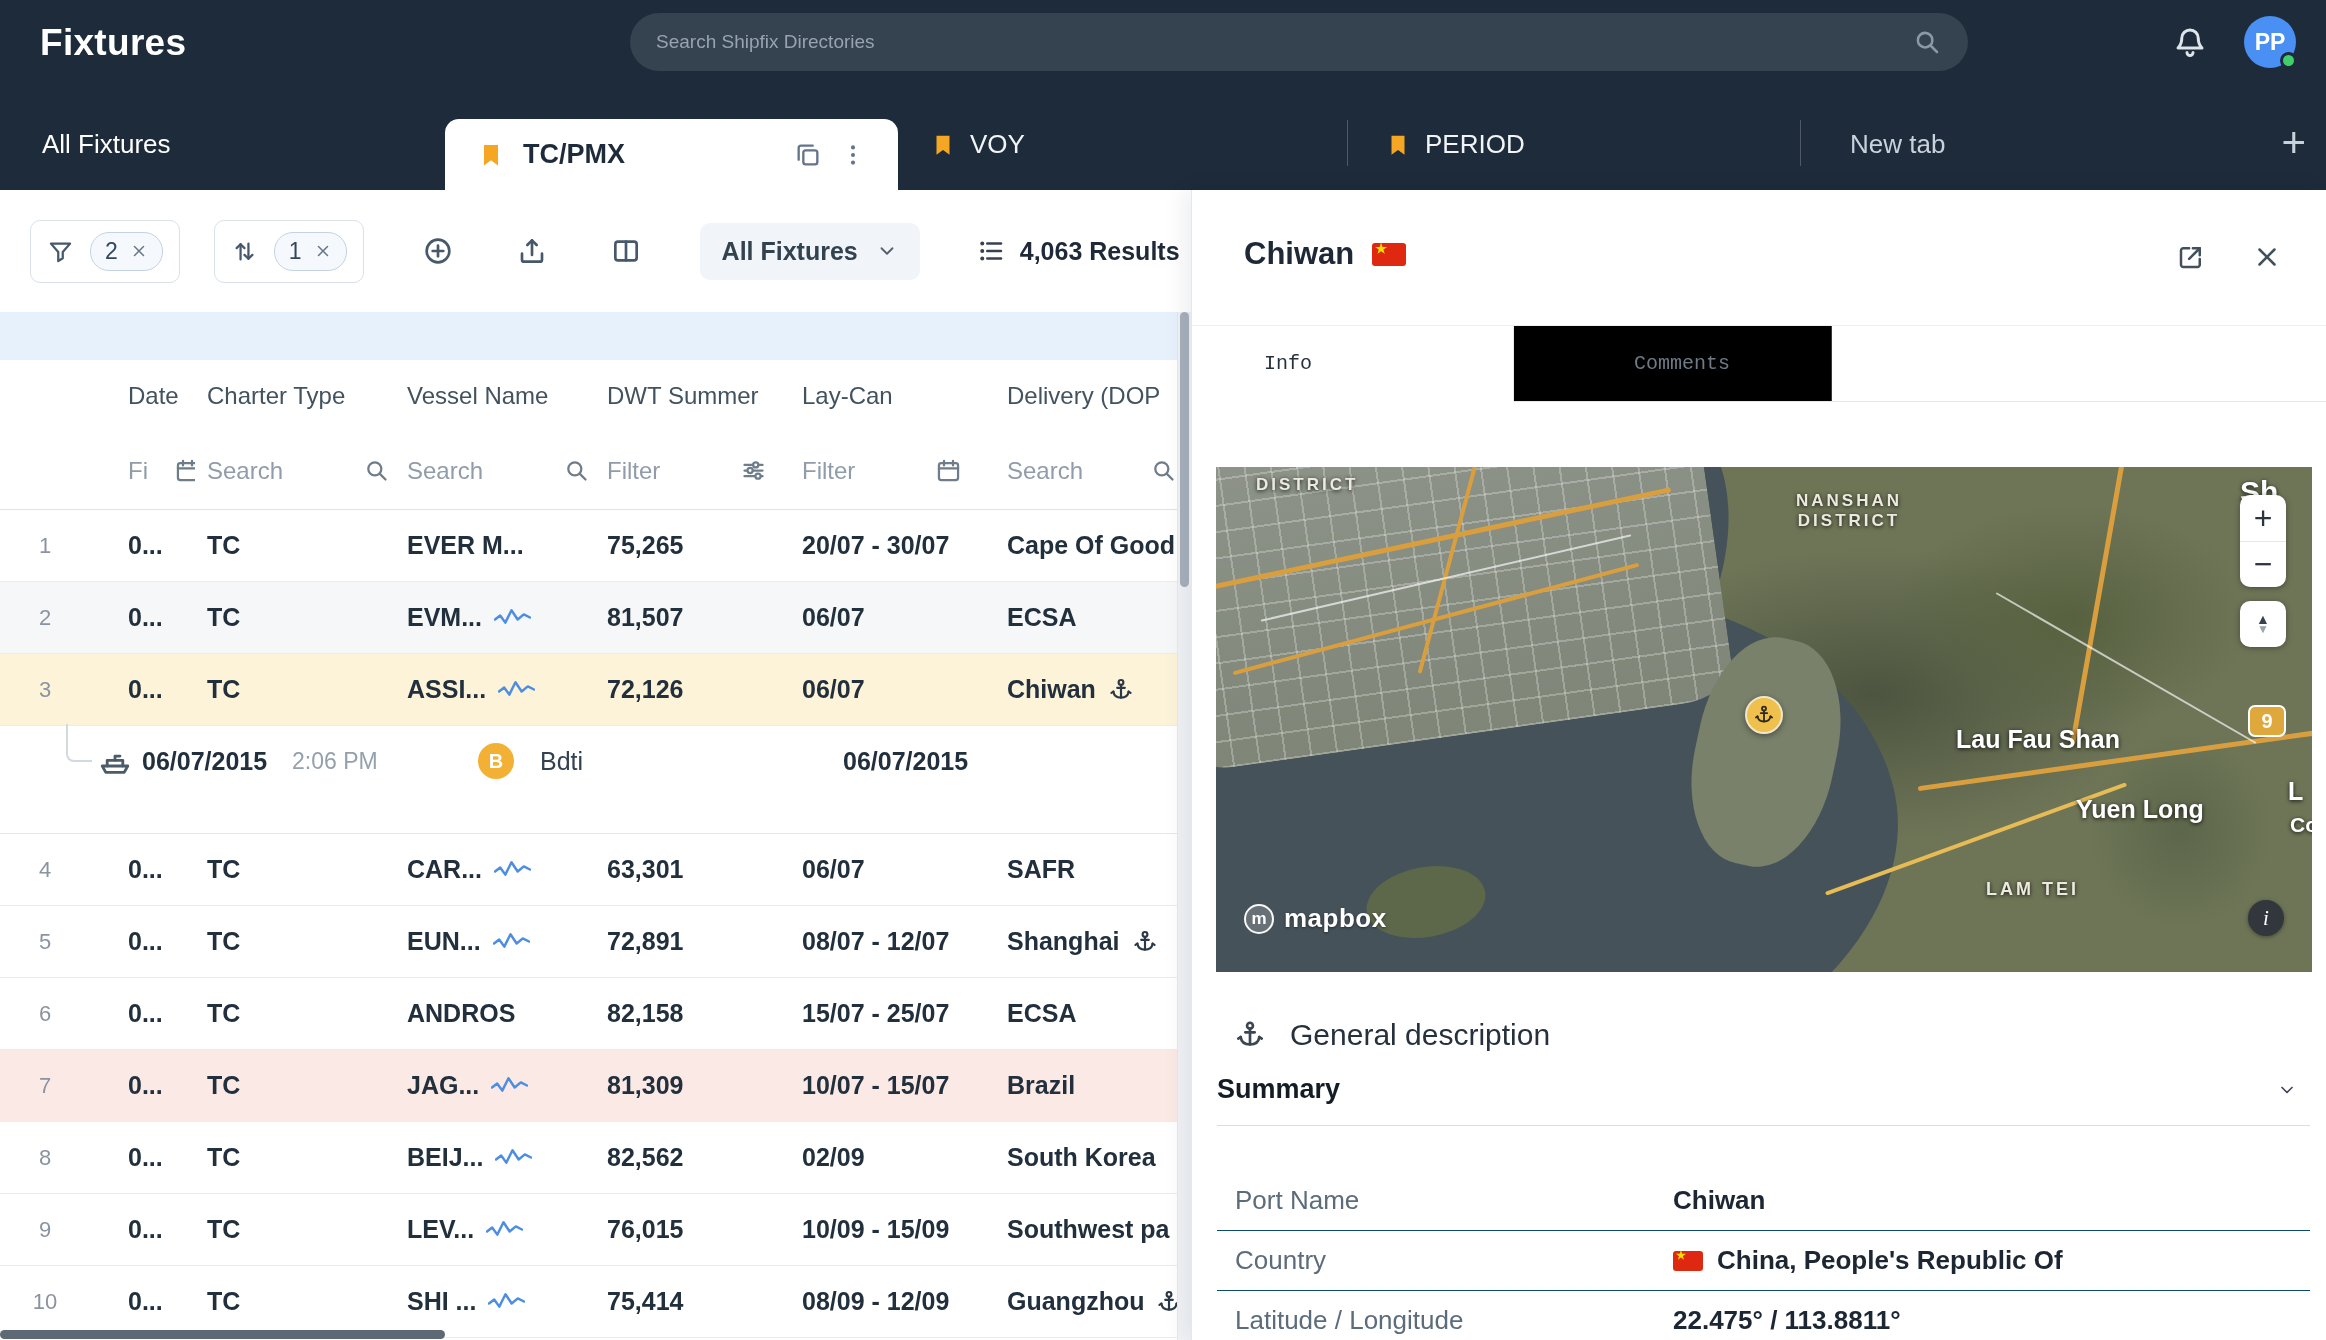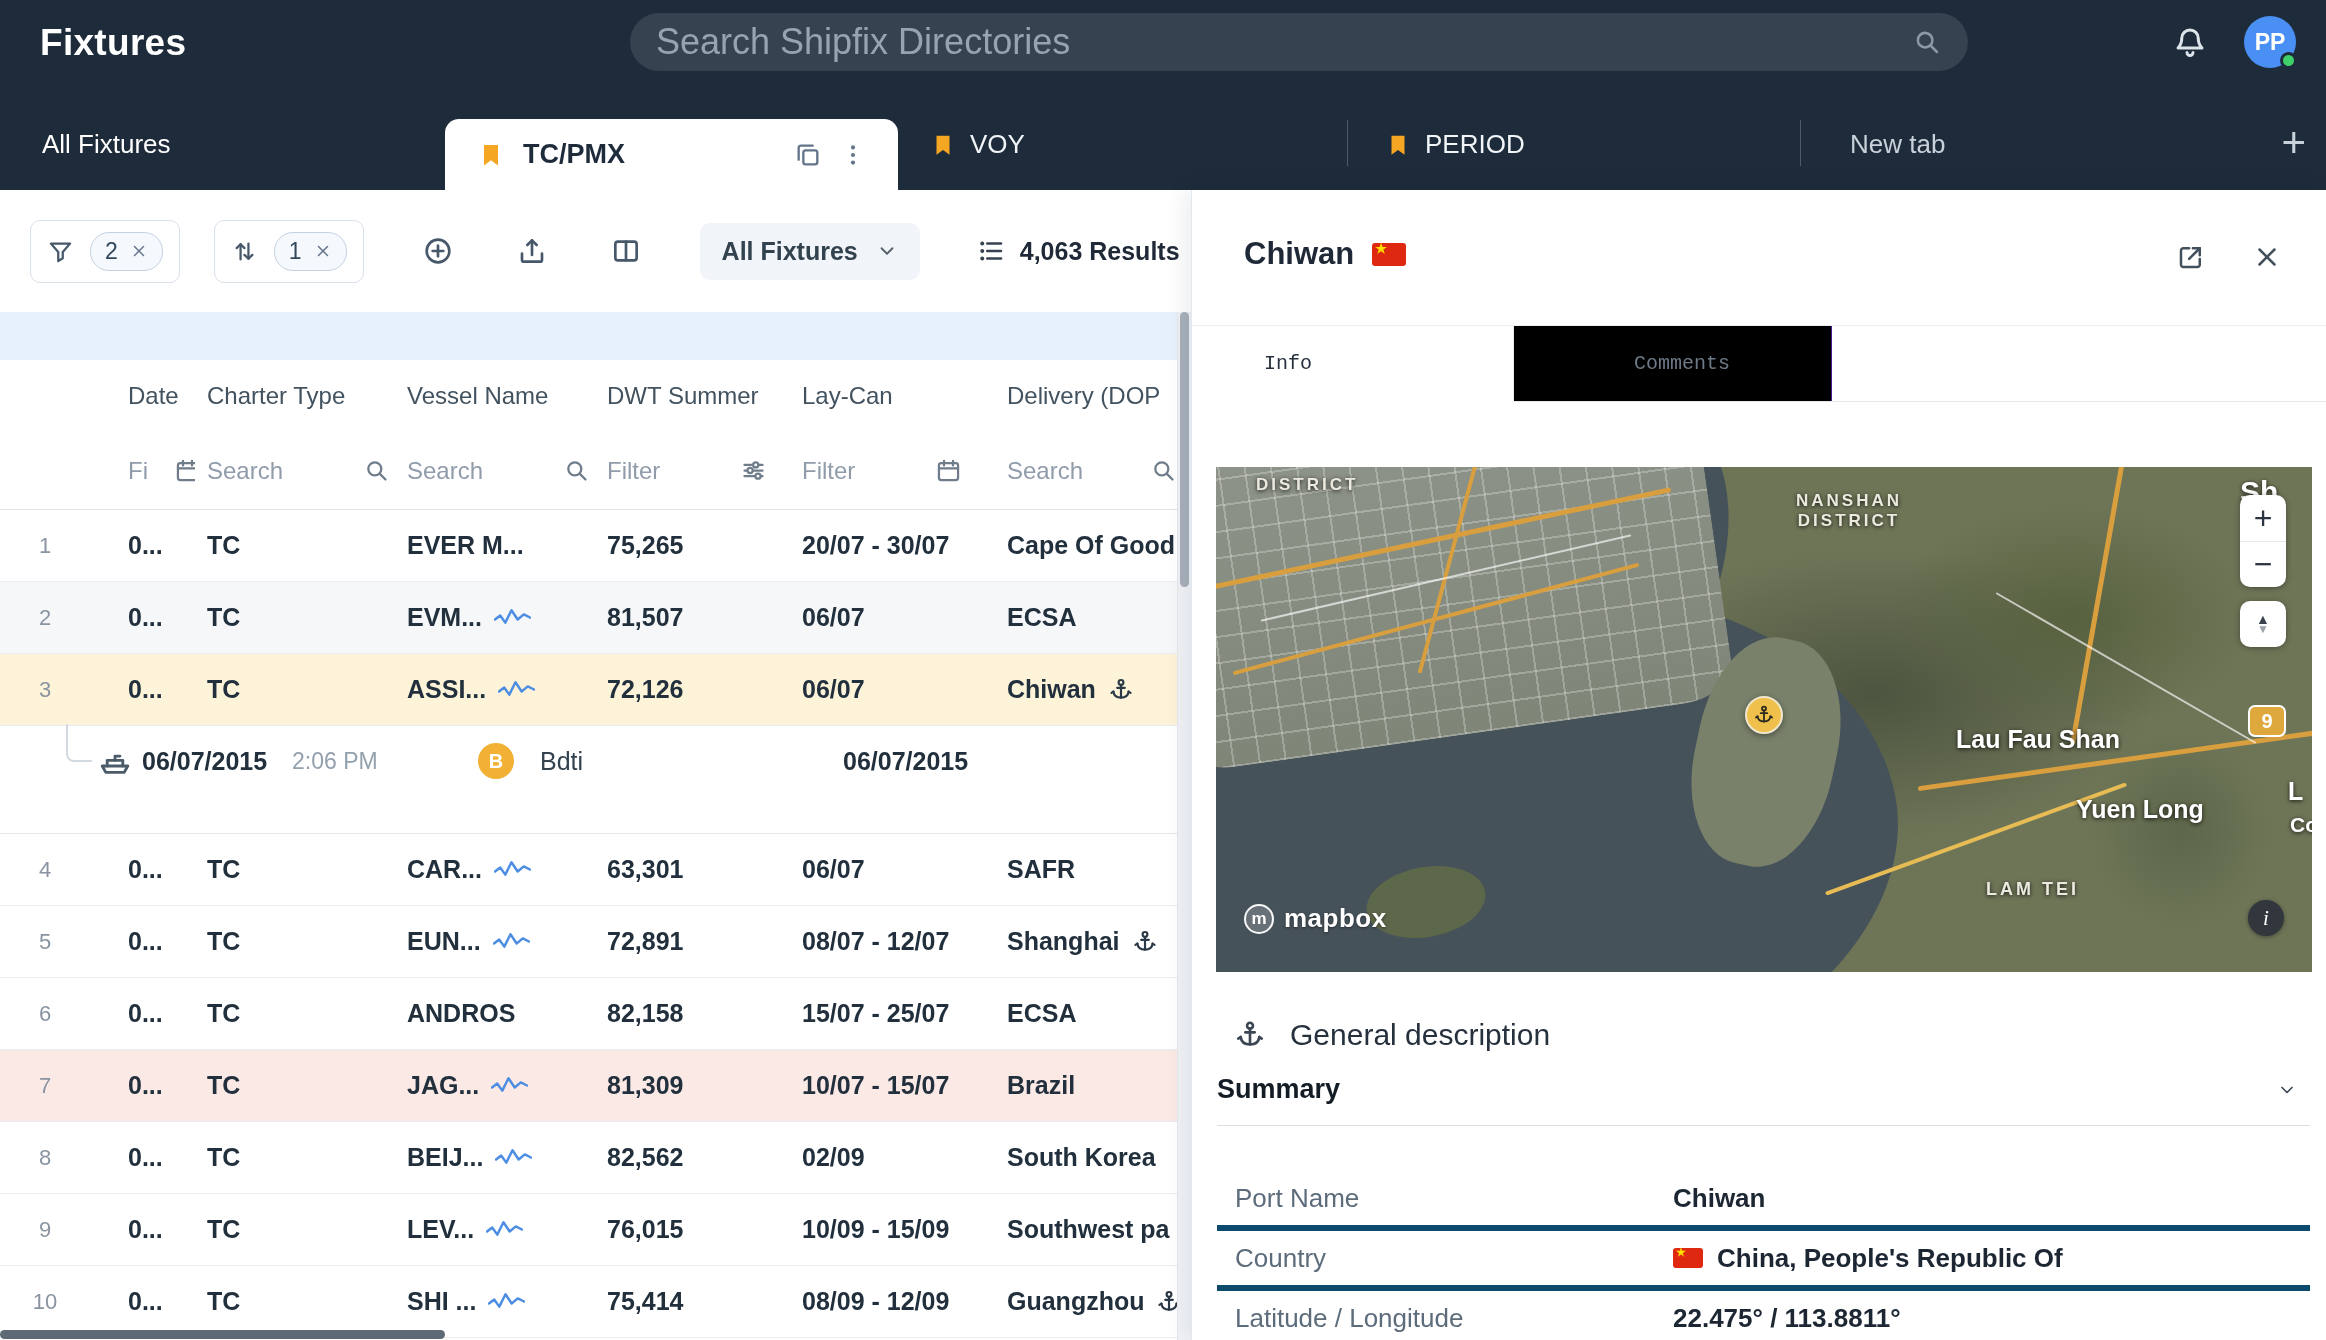--- a/index.html
+++ b/index.html
@@ -5,21 +5,21 @@
   * { margin:0; padding:0; box-sizing:border-box; }
   body { background:#e8eaed; font-family:"Liberation Sans", sans-serif; }
   .screen { position:relative; width:2326px; height:1340px; background:#fff; overflow:hidden; }
 
   svg.ic { fill:none; stroke:currentColor; stroke-width:2; stroke-linecap:round; stroke-linejoin:round; display:block; }
 
   
   .topbar { position:relative; height:84px; background:#1d2b3a; }
   .brand { position:absolute; left:40px; top:22px; font-size:37px; font-weight:700; color:#fff; letter-spacing:.3px; }
   .gsearch { position:absolute; left:630px; top:13px; width:1338px; height:58px; background:#35424f; border-radius:29px; display:flex; align-items:center; padding:0 26px; }
-  .gsearch input { flex:1; background:transparent; border:none; outline:none; color:#d4dbe2; font-size:36px; font-family:inherit; }
+  .gsearch input { flex:1; background:transparent; border:none; outline:none; color:#d4dbe2; font-size:19px; font-family:inherit; }
   .gsearch input::placeholder { color:#97a3b1; }
   .gsearch .sicon { color:#8b98a6; width:30px; height:30px; }
   .bell { position:absolute; right:118px; top:24px; color:#dde4ea; width:36px; height:36px; cursor:pointer; }
   .avatar { position:absolute; right:30px; top:16px; width:52px; height:52px; border-radius:50%; background:#4a90f4; color:#fff; font-size:23px; font-weight:700; display:flex; align-items:center; justify-content:center; }
   .avatar .dot { position:absolute; right:-1px; bottom:-1px; width:17px; height:17px; border-radius:50%; background:#3fd06a; border:3px solid #1d2b3a; }
 
   
   .tabbar { position:relative; height:106px; background:#1d2b3a; }
   .tab-allfix { position:absolute; left:42px; bottom:30px; color:#fff; font-size:26px; cursor:pointer; }
   .tab-active { position:absolute; left:445px; bottom:0; width:453px; height:71px; background:#fff; border-radius:14px 14px 0 0; display:flex; align-items:center; padding:0 32px; gap:18px; }
@@ -147,21 +147,21 @@
   .minfo { position:absolute; right:28px; bottom:36px; width:36px; height:36px; border-radius:50%; background:#32373d; color:#fff; display:flex; align-items:center; justify-content:center; font-size:21px; font-style:italic; font-family:"Liberation Serif", serif; cursor:pointer; box-shadow:0 1px 4px rgba(0,0,0,.4); }
 
   
   .gdesc { position:absolute; left:42px; top:828px; display:flex; align-items:center; gap:24px; font-size:30px; font-weight:500; color:#26313d; }
   .gdesc .gi { width:32px; height:32px; color:#3c4652; }
   .summary { position:absolute; left:25px; right:16px; top:884px; }
   .sumhead { display:flex; align-items:center; justify-content:space-between; padding:0 8px 20px 0; border-bottom:1px solid #d9dee4; }
   .sumhead .st { font-size:27px; font-weight:700; color:#141c26; }
   .sumhead .sc { width:30px; height:20px; color:#3c4652; cursor:pointer; }
   .fields { position:absolute; left:25px; right:16px; top:981px; }
-  .fieldrow { display:flex; align-items:center; height:60px; border-bottom:6px solid #0c4a6e; }
+  .fieldrow { display:flex; align-items:center; height:60px; border-bottom:1px solid #0c4a6e; }
   .fieldrow .fl { flex:none; width:456px; padding-left:18px; color:#5d6c7b; font-size:26px; }
   .fieldrow .fv { display:flex; align-items:center; gap:14px; font-size:26px; font-weight:700; color:#1d2733; }
 </style>
 </head>
 <body>
 
 <svg width="0" height="0" style="position:absolute">
   <defs>
     <symbol id="i-search" viewBox="0 0 24 24">
         <circle cx="10.5" cy="10.5" r="5.8"></circle>

